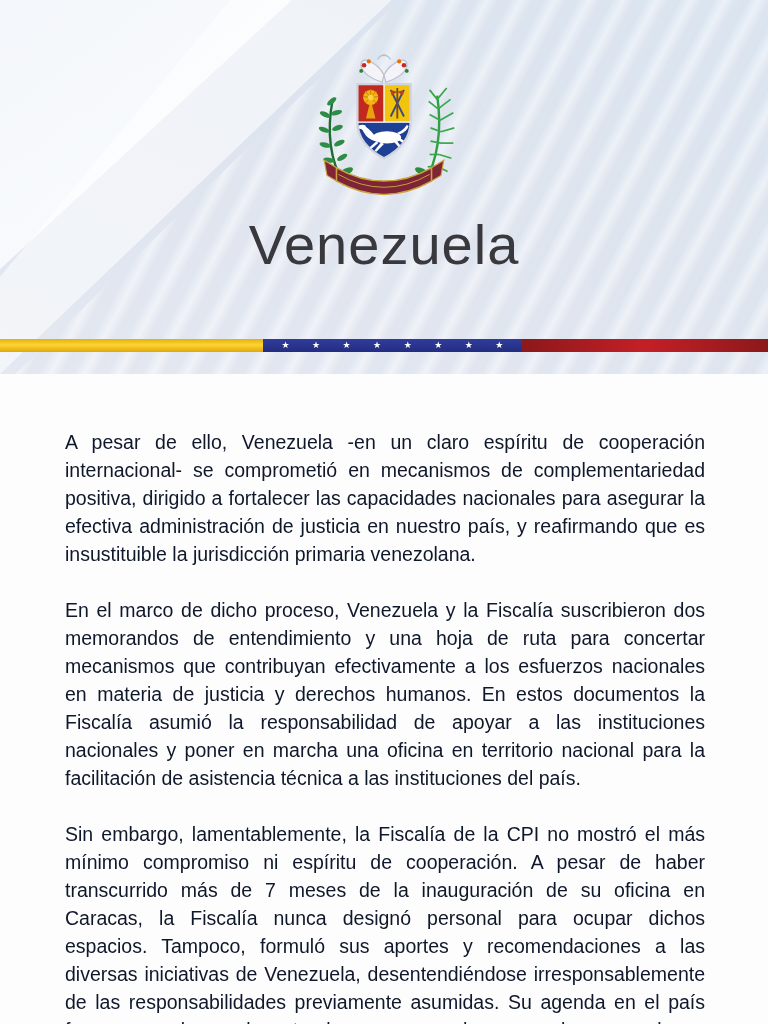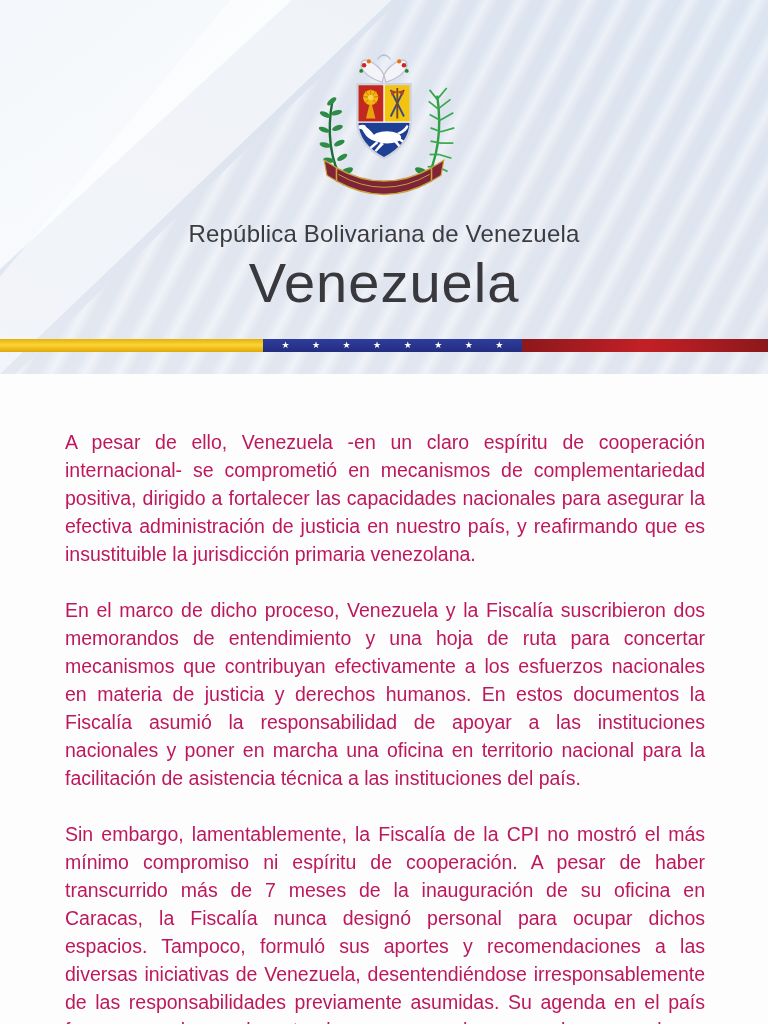--- a/index.html
+++ b/index.html
@@ -93,21 +93,21 @@
   }
 
   
   .content {
     padding: 54px 63px 0 65px;
   }
   .content p {
     font-size: 19.5px;
     line-height: 28px;
     text-align: justify;
-    color: #be185d;
+    color: #0f172a;
     margin-bottom: 28px;
   }
 </style>
 </head>
 <body>
 
 <div class="page">
 
   <header class="header">
     <div class="deco-left-a"></div>
@@ -225,21 +225,20 @@
 
           <g>
             <path d="M30 132 L17 124 L20 140 L30 146 Z" fill="#832336" stroke="#caa53f" stroke-width="1.2"></path>
             <path d="M130 132 L143 124 L140 140 L130 146 Z" fill="#832336" stroke="#caa53f" stroke-width="1.2"></path>
             <path d="M30 132 Q80 160 130 132 L130 146 Q80 174 30 146 Z" fill="#7d2436" stroke="#caa53f" stroke-width="1.6"></path>
             <path d="M32 139 Q80 166 128 139" fill="none" stroke="#caa53f" stroke-width="1"></path>
           </g>
         </svg>
       </div>
 
-      <div class="country-name">República Bolivariana de Venezuela</div>
 
       <div class="doc-title">Venezuela</div>
     </div>
 
     <div class="flag-stripe">
       <div class="seg-yellow"></div>
       <div class="seg-blue">
         <span class="flag-stars">★ ★ ★ ★ ★ ★ ★ ★</span>
       </div>
       <div class="seg-red"></div>

